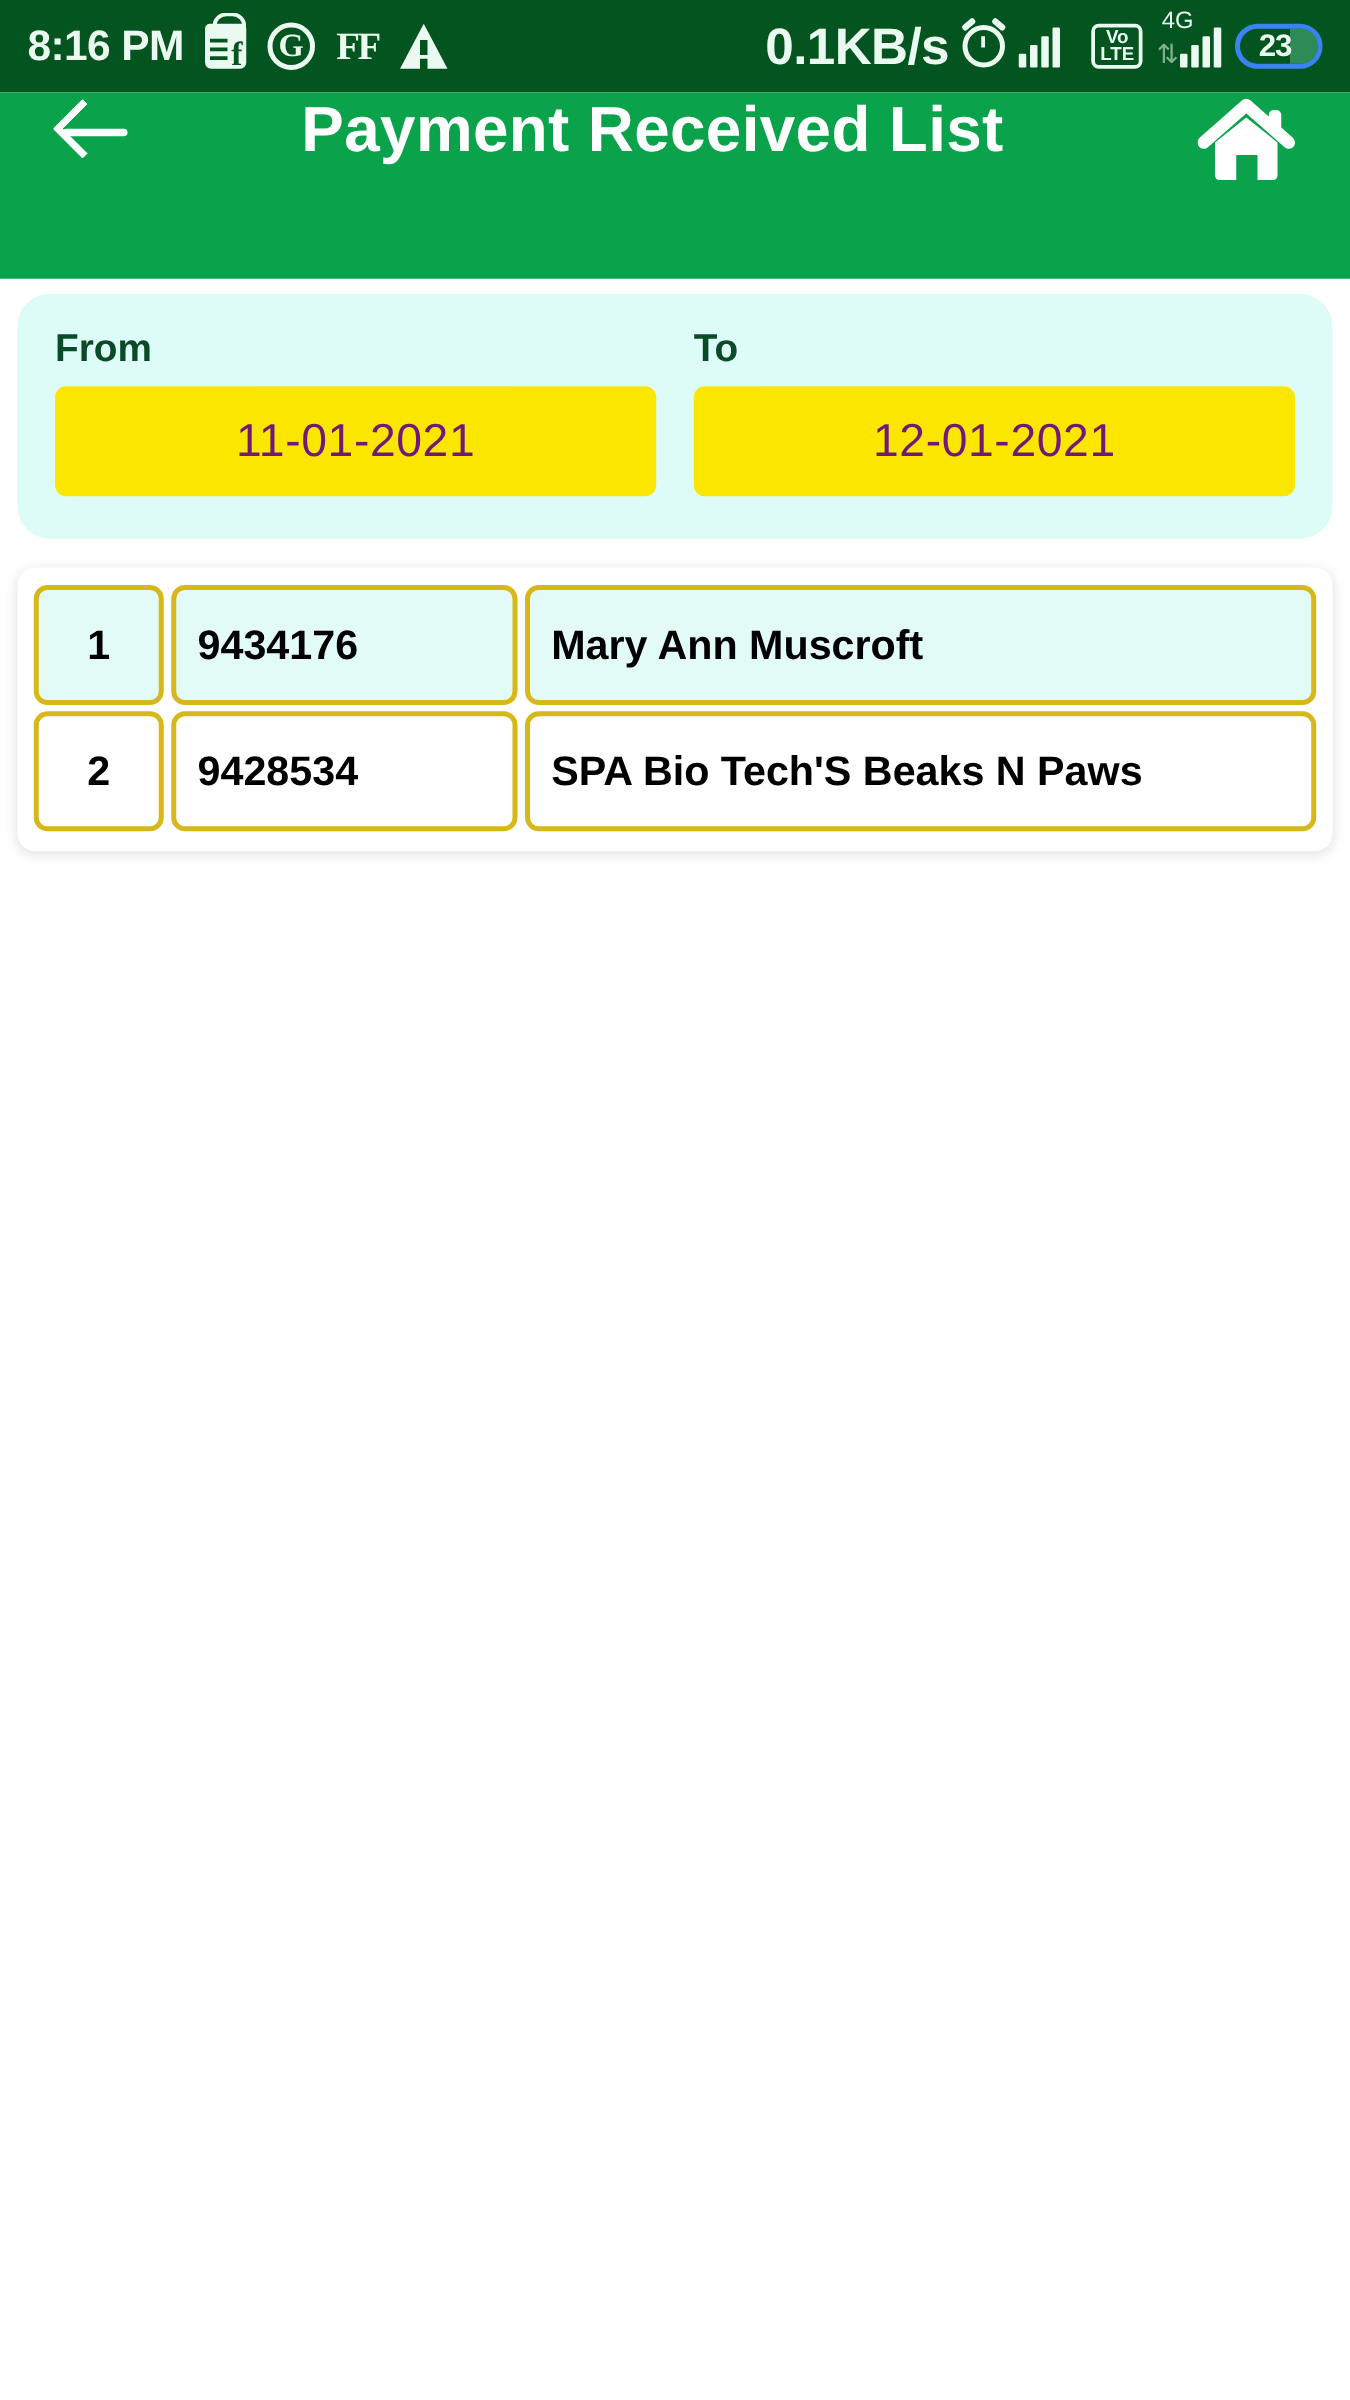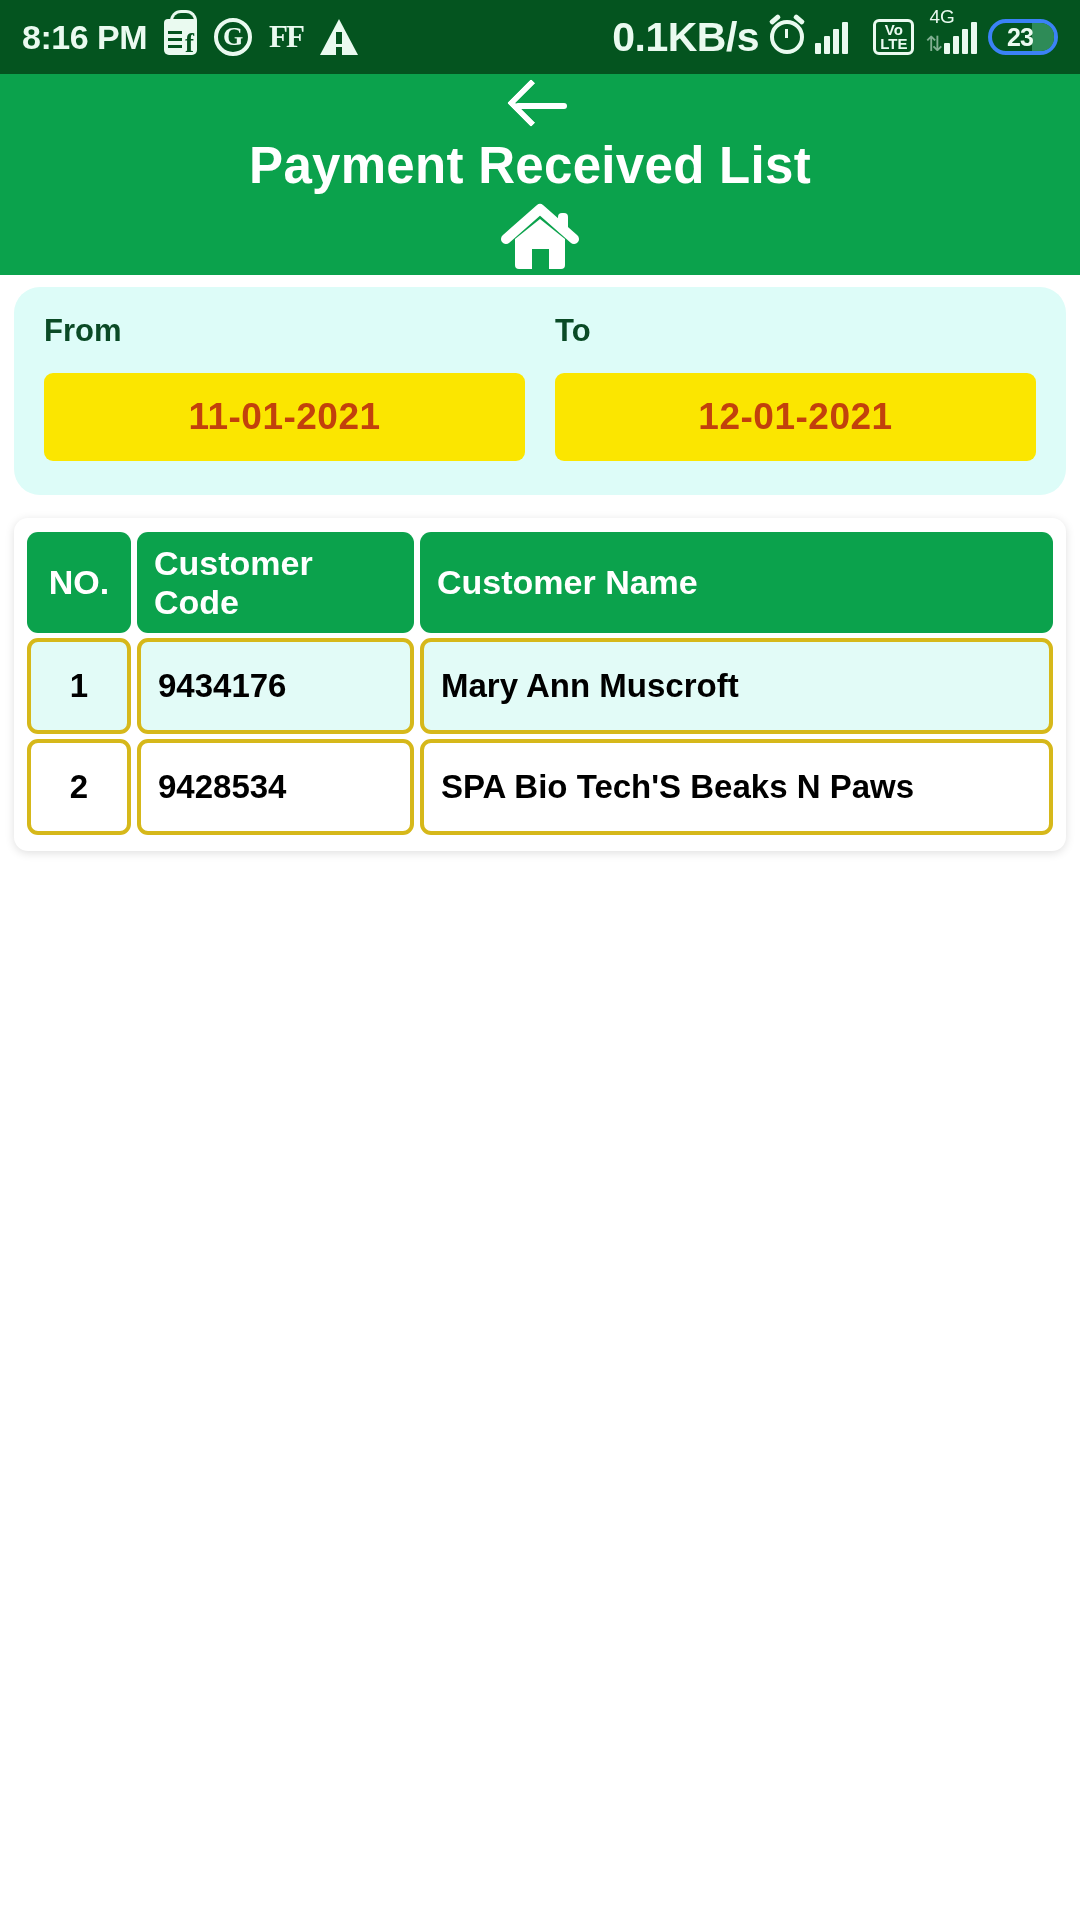--- a/index.html
+++ b/index.html
@@ -196,27 +196,26 @@
   .battery .fillr {
     position: absolute;
     right: 0; top: 0; bottom: 0;
     width: 22px;
     background: #2e8b57;
     border-radius: 0 13px 13px 0;
   }
 
   
   .app-bar {
-    height: 201px;
+    height: 149px;
     background: #0ba24c;
     display: flex;
-    align-items: center;
+    align-items: flex-start;
     padding: 0 44px;
     position: relative;
-    flex-direction: column;
   }
   .back-arrow {
     width: 62px; height: 62px;
     position: relative;
     flex: 0 0 auto;
     cursor: pointer;
   }
   .back-arrow::before {
     content: "";
     position: absolute;
@@ -265,27 +264,26 @@
     font-size: 31px;
     font-weight: bold;
     margin-bottom: 12px;
   }
   .date-btn {
     background: #fbe600;
     border: none;
     border-radius: 9px;
     width: 100%;
     height: 88px;
-    color: #c2410c;
+    color: #701a75;
     font-size: 37px;
-    font-weight: bold;
+    font-weight: normal;
     letter-spacing: 0.5px;
     font-family: "Liberation Sans", sans-serif;
     cursor: pointer;
-    margin-top: 12px;
   }
 
   
   .table-card {
     margin: 23px 14px 0 14px;
     background: #ffffff;
     border-radius: 14px;
     box-shadow: 0 2px 10px rgba(0,0,0,0.13);
     padding: 14px 13px 16px 13px;
   }
@@ -389,25 +387,20 @@
     <div class="filter-label">From</div>
     <button class="date-btn">11-01-2021</button>
   </div>
   <div class="filter-col">
     <div class="filter-label">To</div>
     <button class="date-btn">12-01-2021</button>
   </div>
 </div>
 
 <div class="table-card">
-  <div class="trow head-row">
-    <div class="cell col-no">NO.</div>
-    <div class="cell col-code">Customer Code</div>
-    <div class="cell col-name">Customer Name</div>
-  </div>
 
   <div class="trow data-row alt">
     <div class="cell col-no">1</div>
     <div class="cell col-code">9434176</div>
     <div class="cell col-name">Mary Ann Muscroft</div>
   </div>
 
   <div class="trow data-row plain">
     <div class="cell col-no">2</div>
     <div class="cell col-code">9428534</div>

